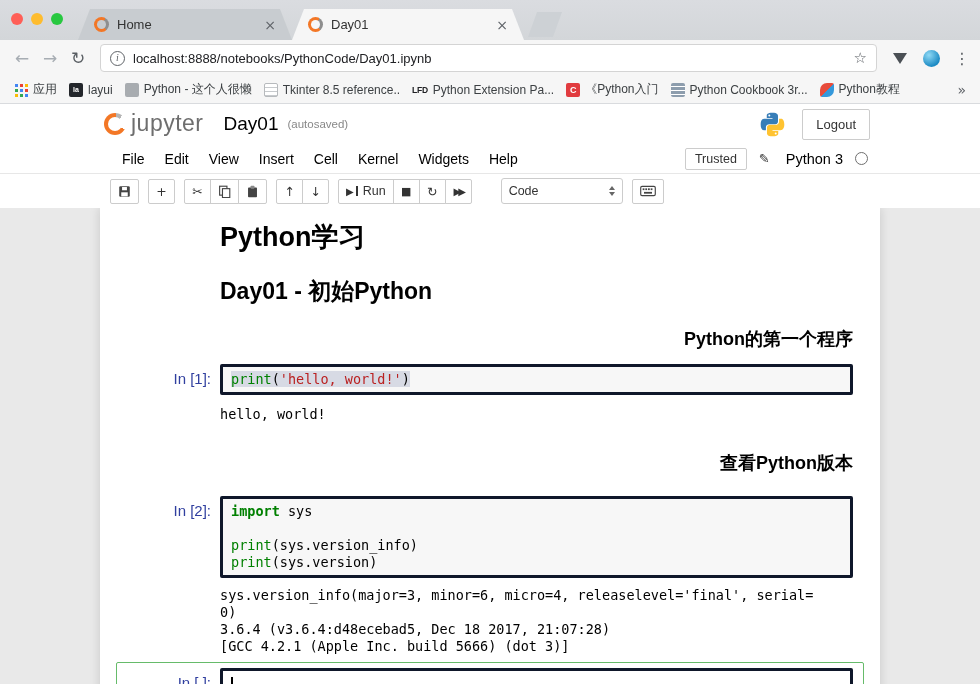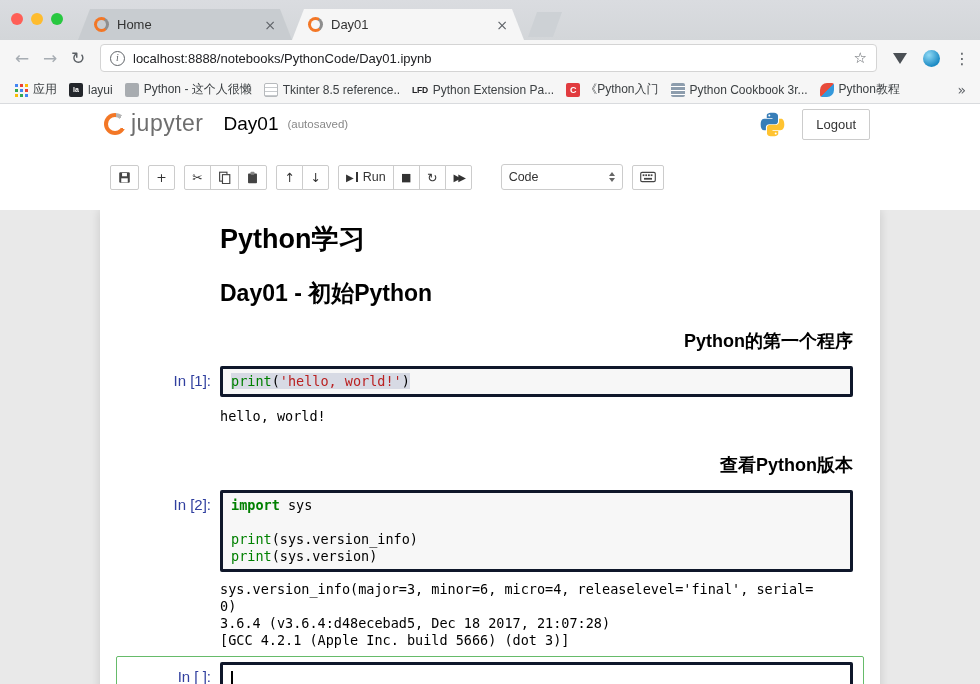--- a/index.html
+++ b/index.html
@@ -68,21 +68,21 @@
     background-size:100% 4px; background-position:0 3px; }
   .ic-lfd { width:auto; font-size:8.5px; font-weight:bold; color:#202124; letter-spacing:-0.3px; }
   .ic-redc { background:#E13B3F; color:#fff; font-size:9px; font-weight:bold; }
   .ic-book { background:#8D9DAD; background-image:linear-gradient(#fff 1px, transparent 1px);
     background-size:100% 4px; background-position:0 3px; }
   .ic-feather { background:linear-gradient(135deg,#E74C3C 0 50%, #3498DB 50% 100%); border-radius:50% 2px 50% 2px; }
   .bm-overflow { margin-left:auto; color:#5F6368; font-size:14px; padding:0 6px; }
 
   
   .page { position:absolute; top:104px; left:0; right:0; bottom:0; background:#fff;
-    display:flex; flex-direction:column;gap:16px; }
+    display:flex; flex-direction:column; }
 
   .jp-header { height:40px; display:flex; align-items:center; padding:0 110px 0 104px; flex:none; }
   .jlogo { display:flex; align-items:center; gap:5px; }
   .jlogo-mark { width:22px; height:22px; border-radius:50%; position:relative;
     background:conic-gradient(from 120deg, var(--jupyter_orange,#F37726) 0 68%, #B5B5B5 68% 78%, transparent 78% 100%); }
   .jlogo-mark::after { content:""; position:absolute; inset:4px; background:#fff; border-radius:50%; }
   .jlogo-text { font-size:23px; color:#6E6E6E; letter-spacing:0.5px; margin-top:-2px; }
   .jp-title { margin-left:20px; font-size:19px; color:#000; }
   .jp-autosave { margin-left:9px; font-size:11.5px; color:#888; }
   .jp-header-right { margin-left:auto; display:flex; align-items:center; gap:16px; }
@@ -141,21 +141,21 @@
   .selline .cm-line span { background:#D7DAE4; }
   .outputtext { margin:0; font-family:"DejaVu Sans Mono", monospace; font-size:13.5px;
     line-height:17px; white-space:pre-wrap; color:#000; }
 
   .cell-h1 { margin-top:0; }
   .cell-h2 { margin-top:26px; }
   .cell-h3a { margin-top:24px; }
   .cell-code1 { margin-top:14px; }
   .cell-out1 { margin-top:11px; }
   .cell-h3b { margin-top:29px; }
-  .cell-code2 { margin-top:14px;justify-content:center; }
+  .cell-code2 { margin-top:22px;justify-content:center; }
   .cell-out2 { margin-top:9px; }
   .cell-edit { margin:7px 16px 0 16px; border:1.5px solid var(--edit_mode_green,#66BB6A);
     border-radius:2px; padding:5px; }
   .codebox.editing { background:#fff; }
   .cursor { display:inline-block; width:1.5px; height:14px; background:#000; vertical-align:middle; }
 </style>
 </head>
 <body>
 
 <div class="tabstrip">
@@ -240,20 +240,36 @@
     <span class="jp-autosave">(autosaved)</span>
     <div class="jp-header-right">
       <svg width="27" height="27" viewBox="0 0 32 32">
         <path fill="#387EB8" d="M15.9 2c-7.1 0-6.7 3.1-6.7 3.1v3.2h6.8v1H6.5S2 8.8 2 15.9c0 7.1 3.9 6.9 3.9 6.9h2.3v-3.3s-.1-3.9 3.9-3.9h6.7s3.7.1 3.7-3.6V5.7S23.1 2 15.9 2zm-3.7 2.2a1.2 1.2 0 1 1 0 2.4 1.2 1.2 0 0 1 0-2.4z"></path>
         <path fill="#FFC331" d="M16.1 30c7.1 0 6.7-3.1 6.7-3.1v-3.2H16v-1h9.5s4.5.5 4.5-6.6c0-7.1-3.9-6.9-3.9-6.9h-2.3v3.3s.1 3.9-3.9 3.9h-6.7s-3.7-.1-3.7 3.6v6.3S8.9 30 16.1 30zm3.7-2.2a1.2 1.2 0 1 1 0-2.4 1.2 1.2 0 0 1 0 2.4z"></path>
       </svg>
       <button class="logout-btn">Logout</button>
     </div>
   </div>
 
+  <div class="jp-menubar">
+    <span class="menu-item">File</span>
+    <span class="menu-item">Edit</span>
+    <span class="menu-item">View</span>
+    <span class="menu-item">Insert</span>
+    <span class="menu-item">Cell</span>
+    <span class="menu-item">Kernel</span>
+    <span class="menu-item">Widgets</span>
+    <span class="menu-item">Help</span>
+    <div class="menubar-right">
+      <span class="trusted">Trusted</span>
+      <span class="pencil glyph">✎</span>
+      <span class="kernel-name">Python 3</span>
+      <span class="kernel-circle"></span>
+    </div>
+  </div>
 
   <div class="jp-toolbar">
     <div class="btn-group">
       <span class="jbtn">
         <svg width="13" height="13" viewBox="0 0 16 16">
           <rect x="1.5" y="1.5" width="13" height="13" rx="1.5" fill="#444"></rect>
           <rect x="5" y="2.5" width="6" height="4" fill="#fff"></rect>
           <rect x="4" y="9" width="8" height="5" fill="#fff"></rect>
         </svg>
       </span>

